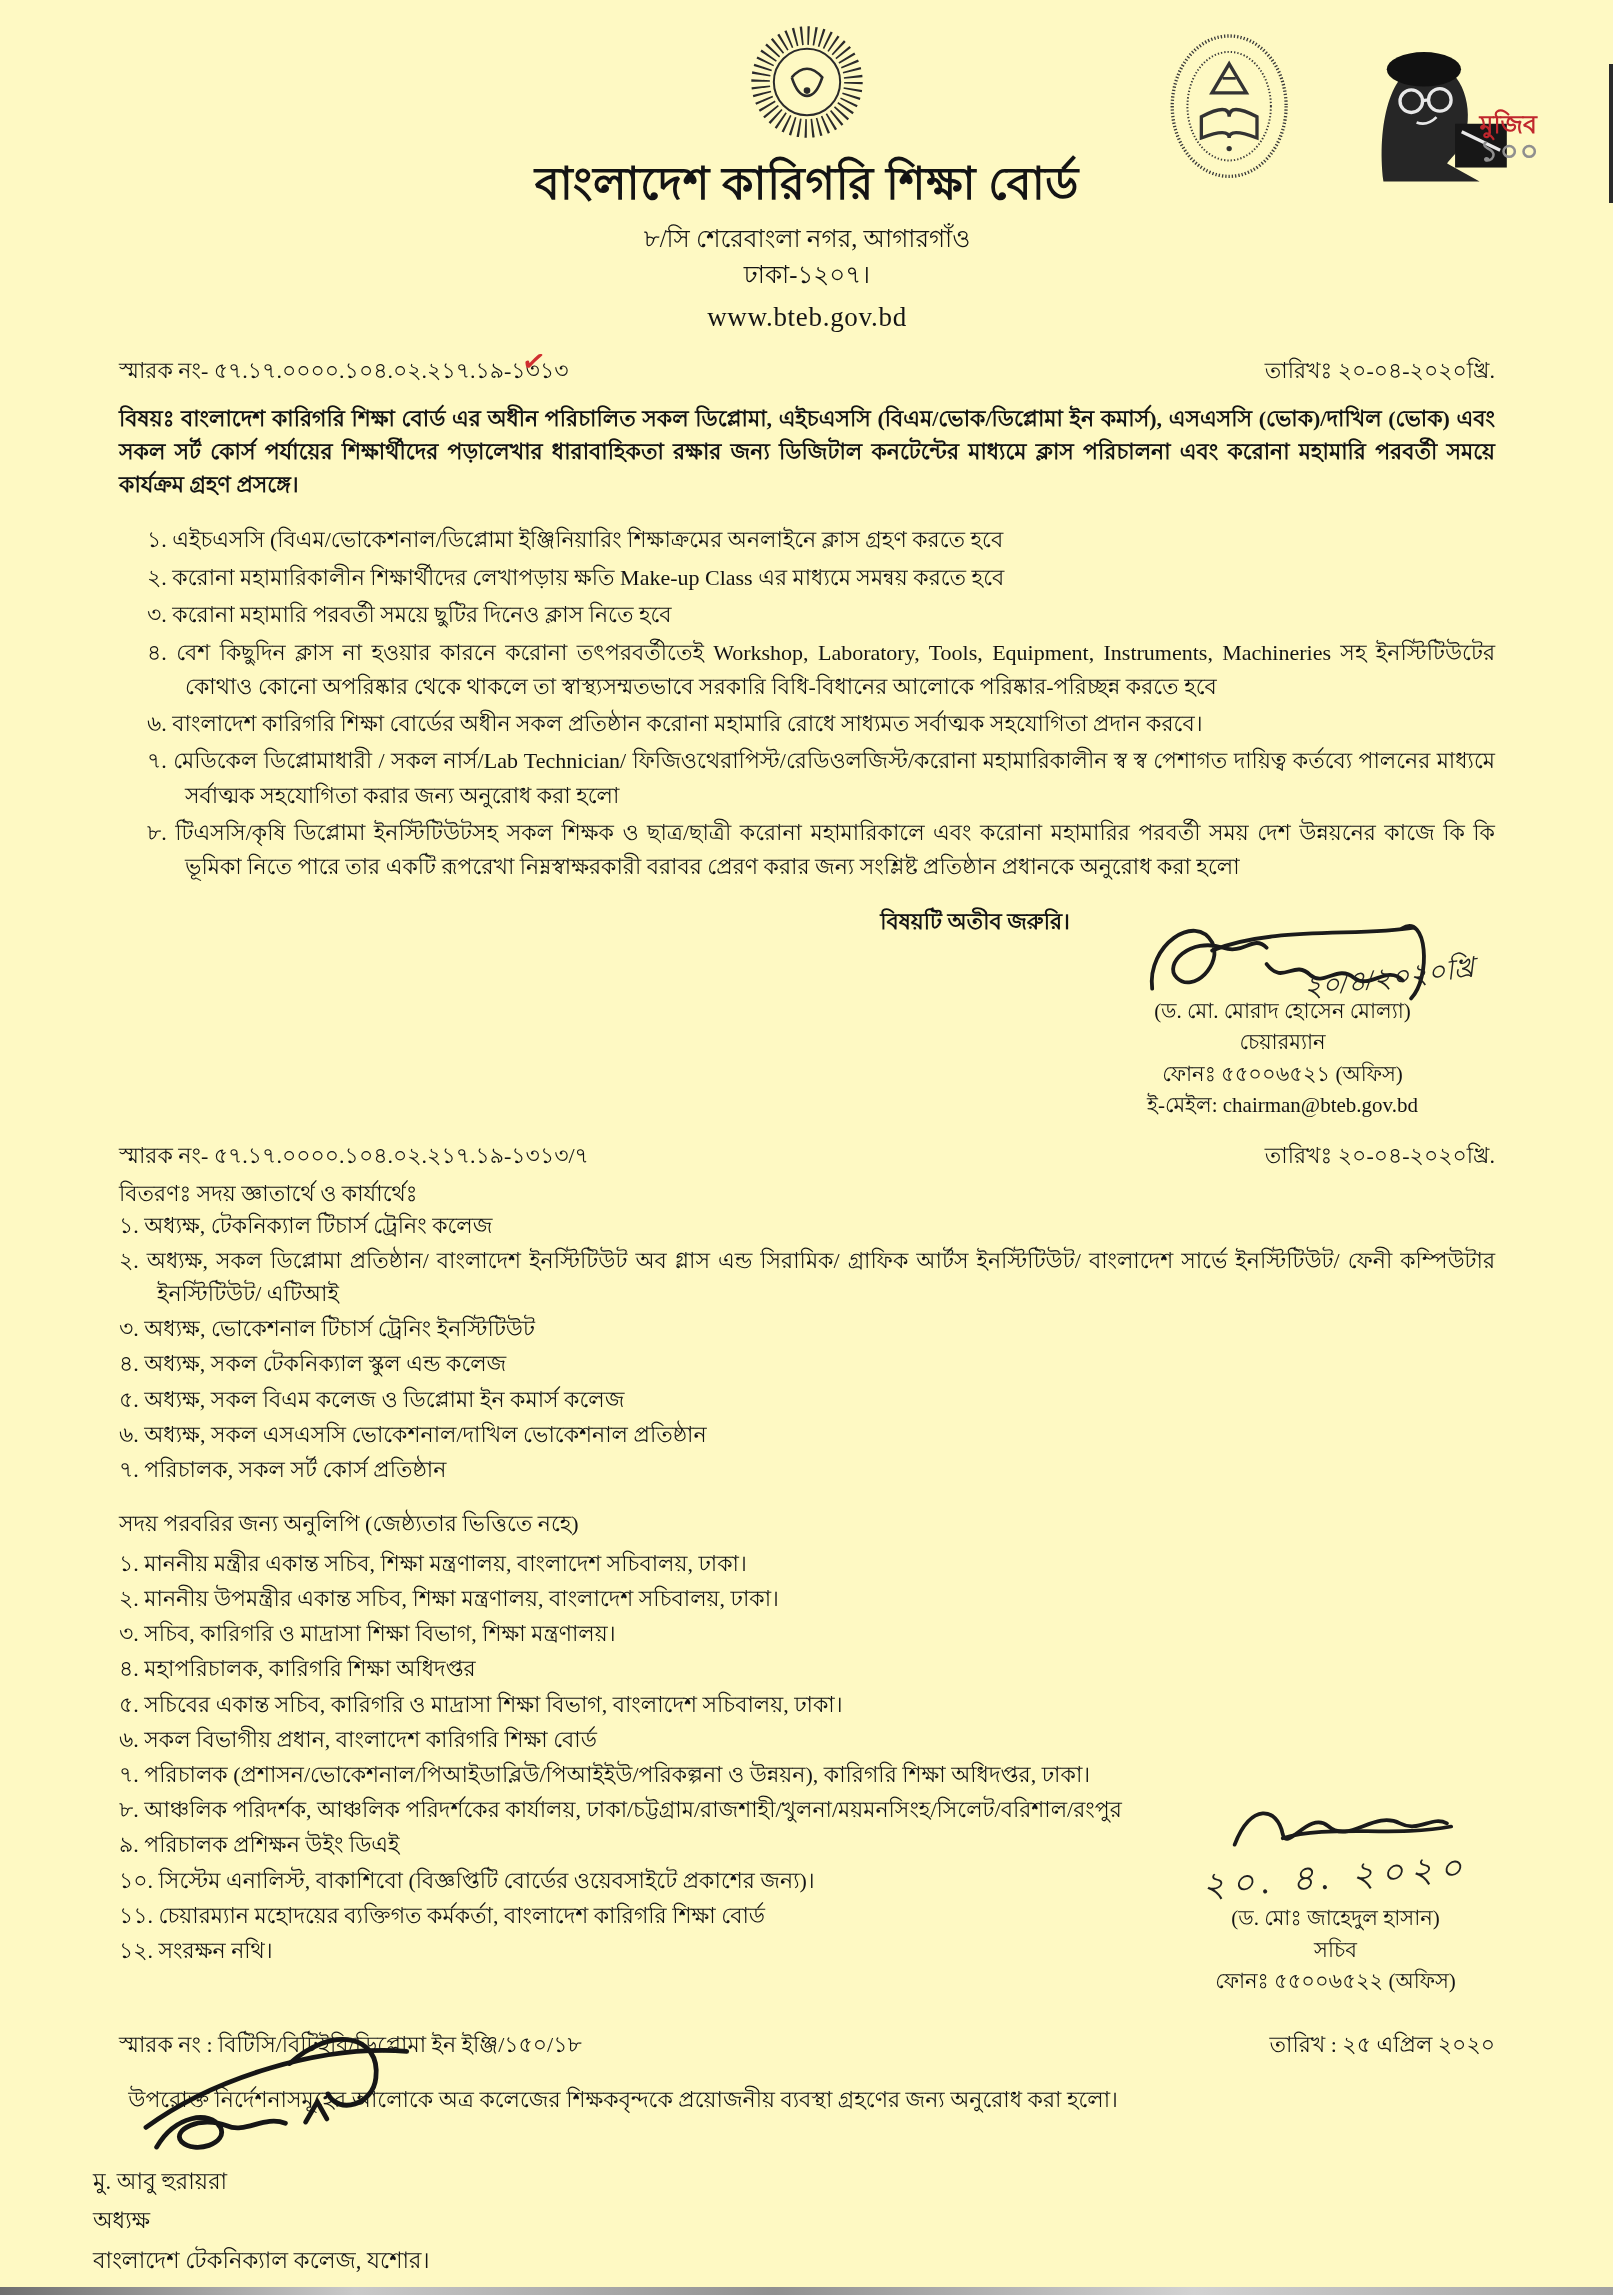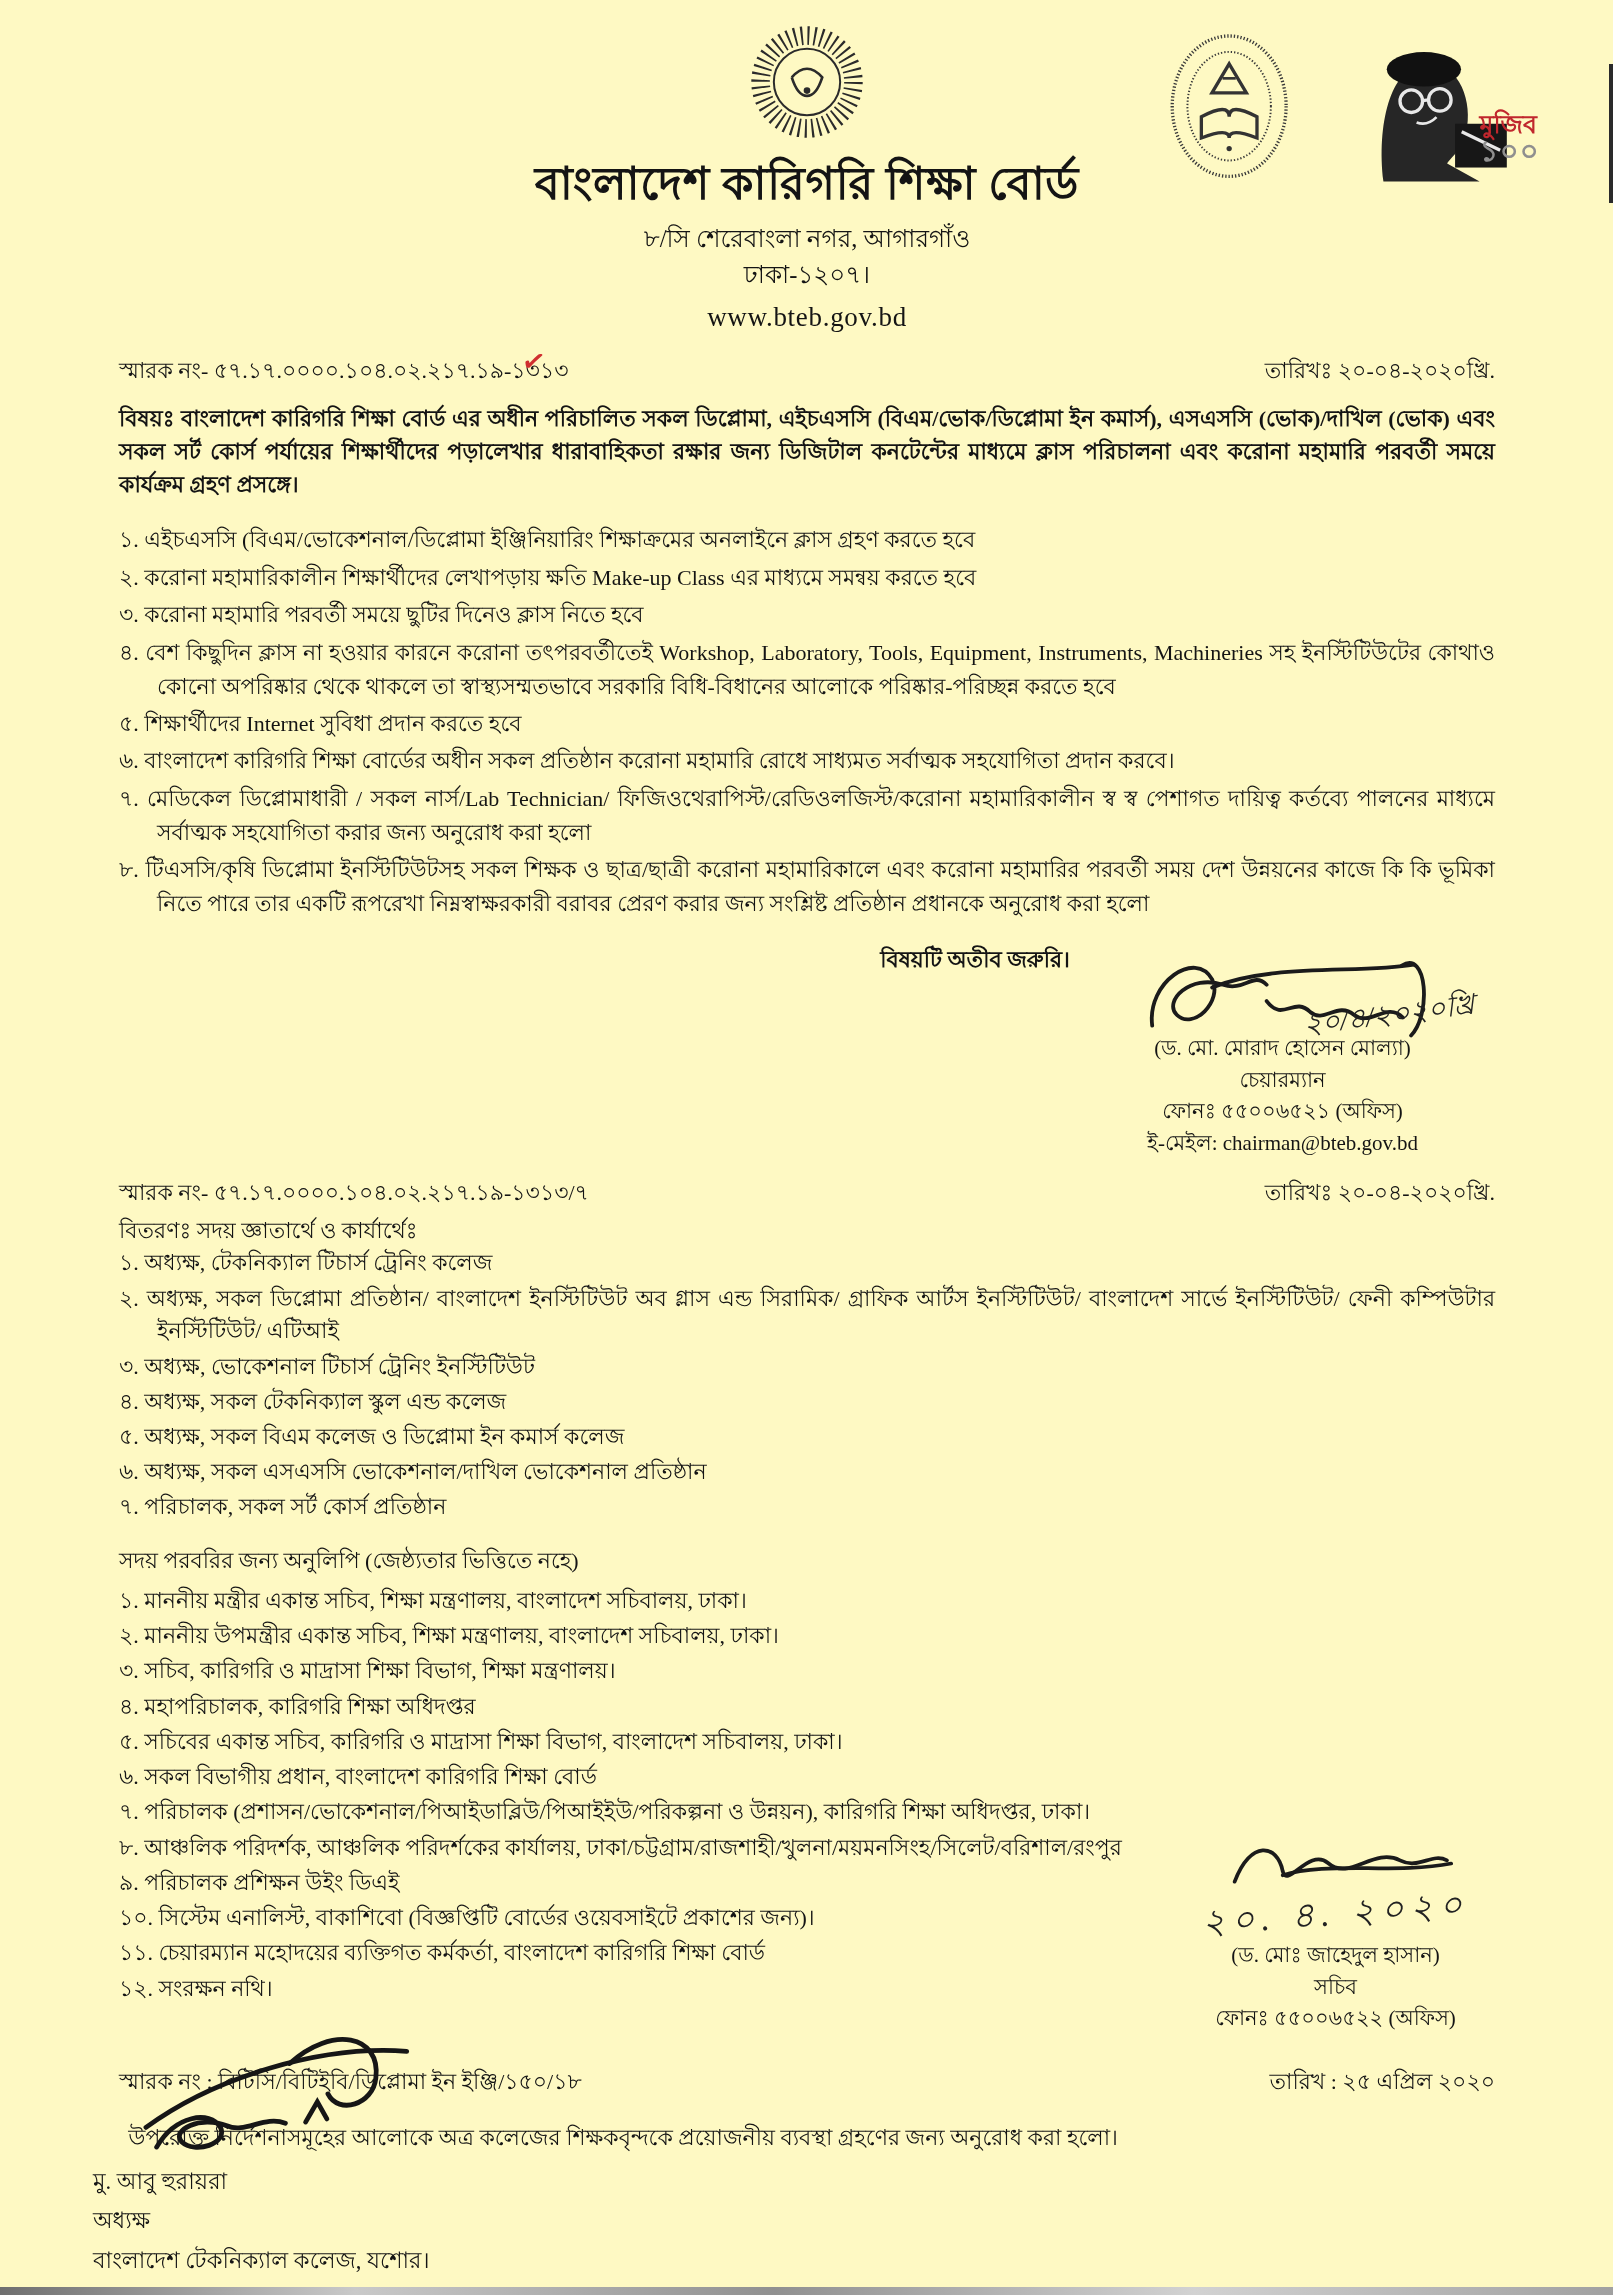--- a/index.html
+++ b/index.html
@@ -27,21 +27,21 @@
   
   .memo-row{display:flex;justify-content:space-between;position:relative;margin-top:17px;}
   .memo-row .left{white-space:nowrap;}
   .memo-row .right{white-space:nowrap;}
   .red-tick{position:absolute;left:403px;top:-13.3px;color:#d03030;font-size:28px;font-weight:700;transform:rotate(10deg);}
   
   .subject{font-weight:700;margin:14.6px 0 0;text-align:justify;}
   .intro{margin:20px 0 0;text-align:justify;}
   .directives{margin-top:22.6px;}
   .item{padding-left:38px;text-indent:-38px;margin-bottom:3.3px;text-align:justify;}
-  .directives .item{line-height:1.55;}
+  .directives .item{line-height:1.55;margin-left:28px;}
   
   .sig-row{display:flex;justify-content:flex-end;align-items:flex-start;margin-top:12px;}
   .urgent{font-weight:700;padding-top:9.3px;}
   .chair-block{width:425px;text-align:center;line-height:1.5;font-size:21px;position:relative;}
   .hand-date{display:inline-block;transform:rotate(-7deg);font-size:28px;font-style:italic;color:#222;position:absolute;right:20px;top:61px;white-space:nowrap;}
   .chair-block .nm{margin-top:-9.3px;}
   
   .dist-title{margin-top:5.3px;}
   .dist .item{line-height:1.48;margin-bottom:2.7px;}
   .copies{position:relative;margin-top:20px;min-height:504px;}
@@ -119,21 +119,20 @@
     </div>
 
     <p class="subject">বিষয়ঃ বাংলাদেশ কারিগরি শিক্ষা বোর্ড এর অধীন পরিচালিত সকল ডিপ্লোমা, এইচএসসি (বিএম/ভোক/ডিপ্লোমা ইন কমার্স), এসএসসি (ভোক)/দাখিল (ভোক) এবং সকল সর্ট কোর্স পর্যায়ের শিক্ষার্থীদের পড়ালেখার ধারাবাহিকতা রক্ষার জন্য ডিজিটাল কনটেন্টের মাধ্যমে ক্লাস পরিচালনা এবং করোনা মহামারি পরবর্তী সময়ে কার্যক্রম গ্রহণ প্রসঙ্গে।</p>
 
 
     <div class="directives">
       <div class="item">১. এইচএসসি (বিএম/ভোকেশনাল/ডিপ্লোমা ইঞ্জিনিয়ারিং শিক্ষাক্রমের অনলাইনে ক্লাস গ্রহণ করতে হবে</div>
       <div class="item">২. করোনা মহামারিকালীন শিক্ষার্থীদের লেখাপড়ায় ক্ষতি Make-up Class এর মাধ্যমে সমন্বয় করতে হবে</div>
       <div class="item">৩. করোনা মহামারি পরবর্তী সময়ে ছুটির দিনেও ক্লাস নিতে হবে</div>
       <div class="item">৪. বেশ কিছুদিন ক্লাস না হওয়ার কারনে করোনা তৎপরবর্তীতেই Workshop, Laboratory, Tools, Equipment, Instruments, Machineries সহ ইনস্টিটিউটের কোথাও কোনো অপরিষ্কার থেকে থাকলে তা স্বাস্থ্যসম্মতভাবে সরকারি বিধি-বিধানের আলোকে পরিষ্কার-পরিচ্ছন্ন করতে হবে</div>
-      <div class="item">৫. শিক্ষার্থীদের Internet সুবিধা প্রদান করতে হবে</div>
       <div class="item">৬. বাংলাদেশ কারিগরি শিক্ষা বোর্ডের অধীন সকল প্রতিষ্ঠান করোনা মহামারি রোধে সাধ্যমত সর্বাত্মক সহযোগিতা প্রদান করবে।</div>
       <div class="item">৭. মেডিকেল ডিপ্লোমাধারী / সকল নার্স/Lab Technician/ ফিজিওথেরাপিস্ট/রেডিওলজিস্ট/করোনা মহামারিকালীন স্ব স্ব পেশাগত দায়িত্ব কর্তব্যে পালনের মাধ্যমে সর্বাত্মক সহযোগিতা করার জন্য অনুরোধ করা হলো</div>
       <div class="item">৮. টিএসসি/কৃষি ডিপ্লোমা ইনস্টিটিউটসহ সকল শিক্ষক ও ছাত্র/ছাত্রী করোনা মহামারিকালে এবং করোনা মহামারির পরবর্তী সময় দেশ উন্নয়নের কাজে কি কি ভূমিকা নিতে পারে তার একটি রূপরেখা নিম্নস্বাক্ষরকারী বরাবর প্রেরণ করার জন্য সংশ্লিষ্ট প্রতিষ্ঠান প্রধানকে অনুরোধ করা হলো</div>
     </div>
 
     <div class="sig-row">
       <div class="urgent">বিষয়টি অতীব জরুরি।</div>
       <div class="chair-block">
         <span>
           <svg class="center" width="372" height="109" viewBox="0 0 560 200">

